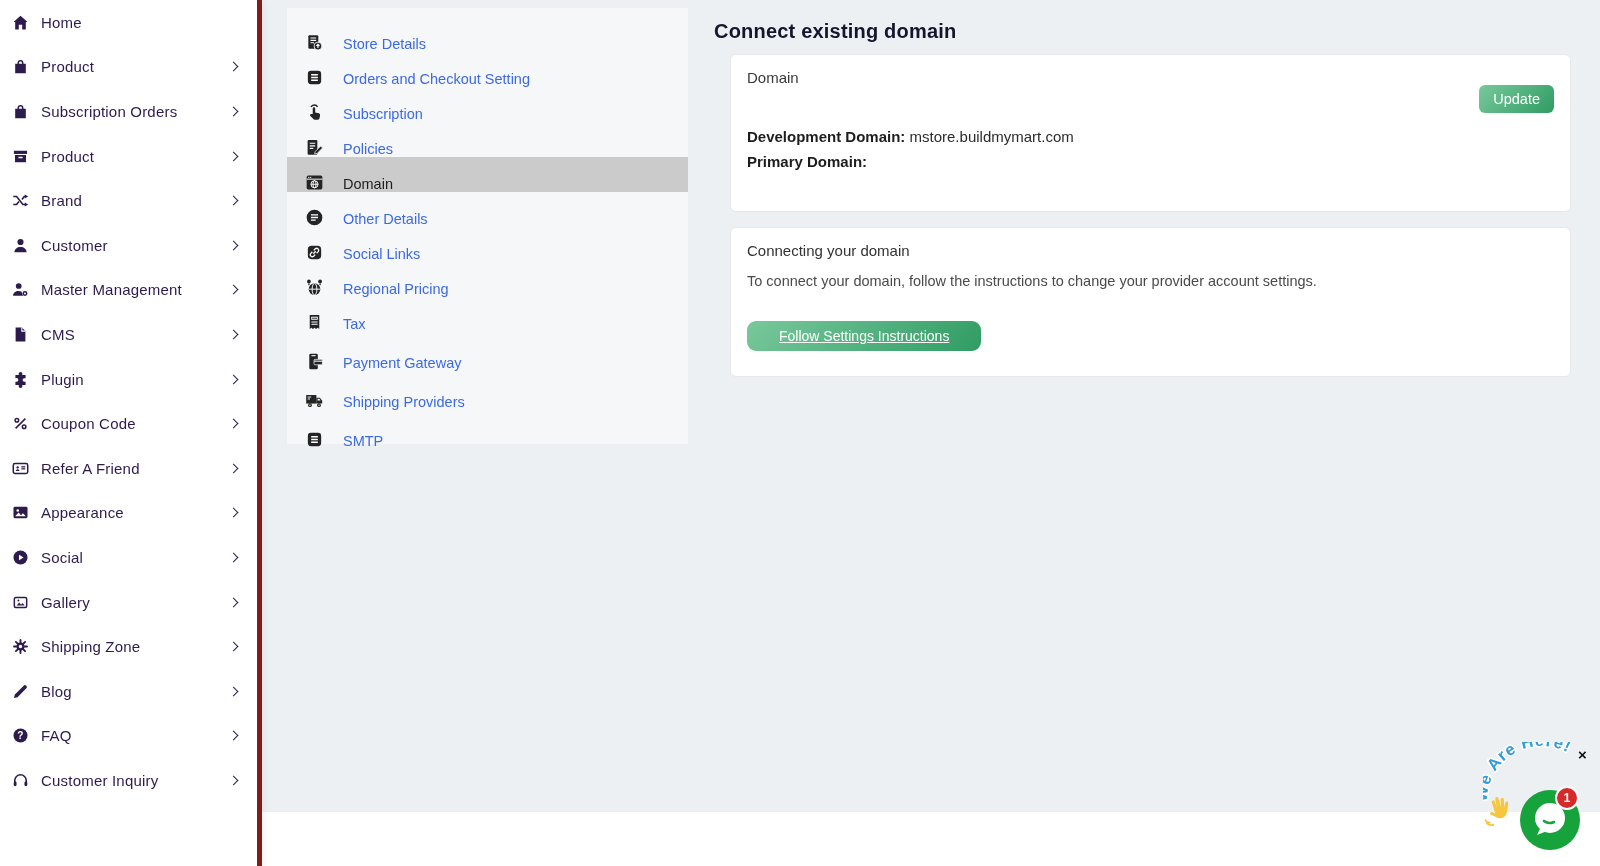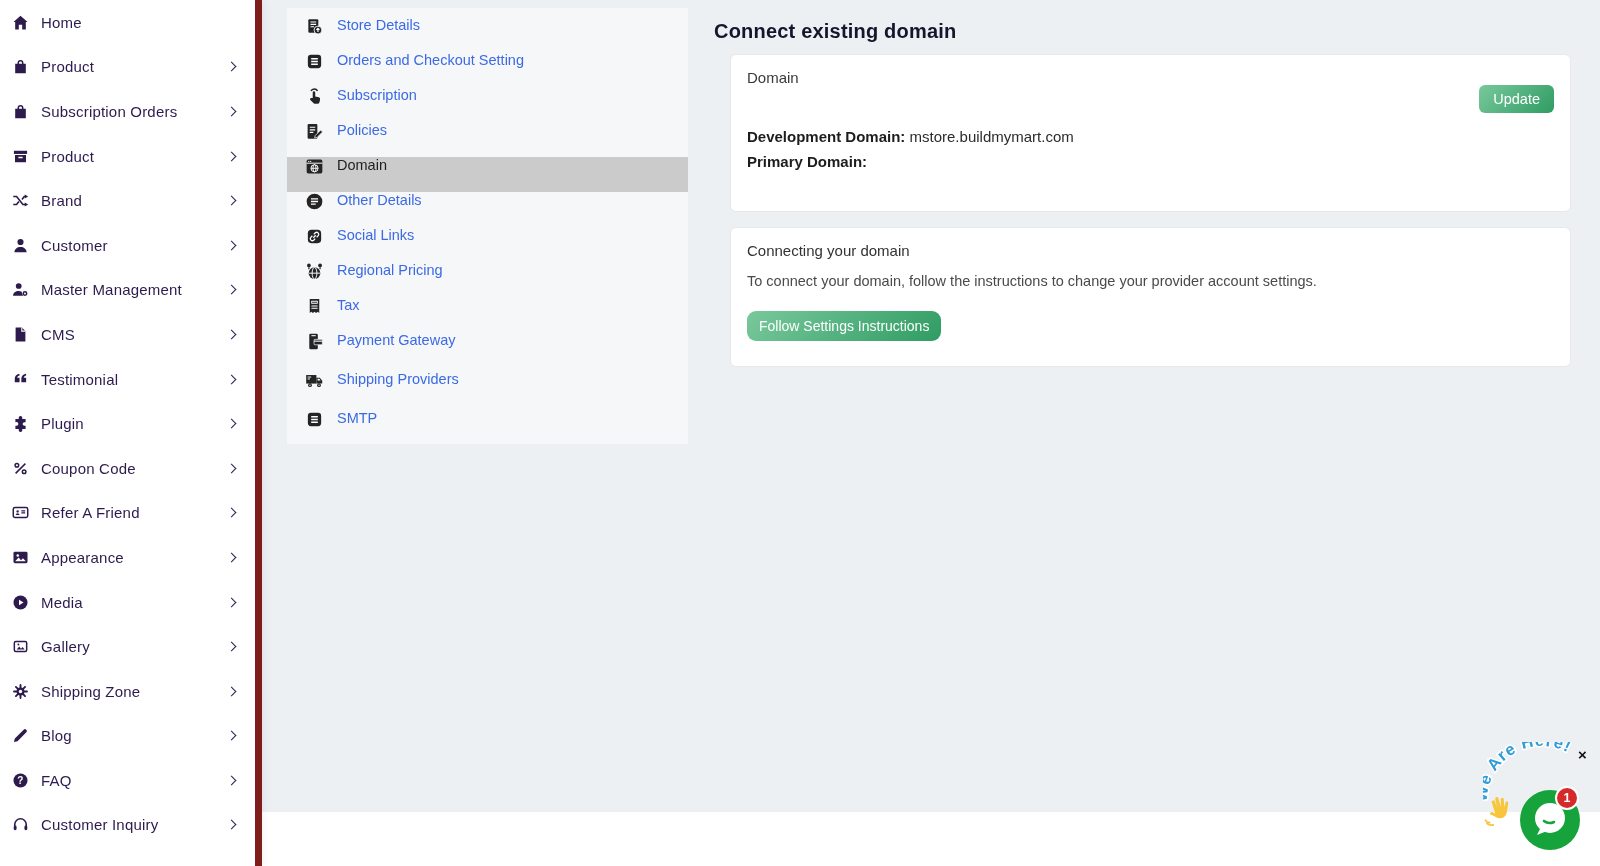--- a/index.html
+++ b/index.html
@@ -19,21 +19,21 @@
     width: 1338px; height: 812px;
     background: var(--main-bg, #edf0f3);
   }
 
   
   .sidebar {
     position: absolute;
     left: 0; top: 0;
     width: 262px; height: 866px;
     background: #ffffff;
-    border-right: 7px solid #7f1d1d;
+    border-right: 5px solid #7f1d1d;
     box-shadow: 2px 0 8px rgba(0,0,0,.05);
     z-index: 5;
   }
   .sidebar-item {
     height: 44.6px;
     display: flex;
     align-items: center;
     padding: 0 20px 0 12px;
     color: var(--sidebar-text, #2d1b4e);
     font-size: 15px;
@@ -60,25 +60,26 @@
     position: absolute;
     left: 287px; top: 8px;
     width: 401px; height: 436px;
     background: var(--panel-bg, #f5f7f8);
     padding-top: 9px;
     z-index: 2;
   }
   .settings-item {
     height: 35px;
     display: flex;
-    align-items: flex-start;
+    align-items: flex-end;
     padding: 0 10px 0 18px;
     font-size: 14.5px;
     color: var(--link-blue, #3c6ae5);
     cursor: pointer;
+    gap: 6px;
   }
   .settings-item.tall { height: 39px; }
   .settings-item .icon {
     width: 19px; height: 19px;
     margin-right: 13px;
     flex: 0 0 19px;
     display: inline-flex;
     color: #242424;
   }
   .settings-item .icon svg { width: 100%; height: 100%; }
@@ -125,25 +126,26 @@
     top: 30px; right: 16px;
     padding: 6px 14px;
     font-size: 14.5px;
     border-radius: 6px;
   }
   .card2 { margin-top: 15px; padding: 14px 16px 25px 16px; }
   .c2-title { font-size: 15px; color: #333; line-height: 18px; }
   .c2-desc { font-size: 14.5px; color: #4a4a4a; margin-top: 12px; line-height: 18px; }
   .btn-follow {
     display: inline-block;
-    margin-top: 21px;
-    padding: 7px 12px;
+    margin-top: 31px;
+    padding: 7px 32px;
     font-size: 14px;
     font-weight: 500;
     border-radius: 9px;
+    text-decoration: underline;
   }
 
   
   .chat-close {
     position: absolute;
     left: 1578px; top: 747px;
     font-size: 15px;
     font-weight: 700;
     color: #111;
     cursor: pointer;
@@ -281,29 +283,20 @@
       <span class="icon">
         <svg viewBox="0 0 16 16" fill="currentColor">
           <path d="M3.4 1.4h5.8l3.4 3.4v9.8H3.4z"></path>
           <path d="M9.2 1.4v3.4h3.4" fill="none" stroke="#fff" stroke-width="1"></path>
         </svg>
       </span>
       <span>CMS</span>
       <span class="chev"></span>
     </div>
 
-    <div class="sidebar-item">
-      <span class="icon">
-        <svg viewBox="0 0 16 16" fill="currentColor">
-          <path d="M2.6 8.9q0-4 4.2-4.9l.5 1.4q-2.3.6-2.5 2.4h2.3v4.4H2.6zM8.8 8.9q0-4 4.2-4.9l.5 1.4q-2.3.6-2.5 2.4h2.3v4.4H8.8z" transform="translate(0 -1.5)"></path>
-        </svg>
-      </span>
-      <span>Testimonial</span>
-      <span class="chev"></span>
-    </div>
 
     <div class="sidebar-item">
       <span class="icon">
         <svg viewBox="0 0 16 16" fill="currentColor">
           <path d="M6.3 2.7a1.7 1.7 0 0 1 3.4 0l-.1 1.1h3.2v3.1l-1.1-.1a1.7 1.7 0 0 0 0 3.4l1.1-.1v3.1H9.6l.1 1.1a1.7 1.7 0 0 1-3.4 0l.1-1.1H3.2V10l1.1.1a1.7 1.7 0 0 0 0-3.4l-1.1.1V3.8h3.2z"></path>
         </svg>
       </span>
       <span>Plugin</span>
       <span class="chev"></span>
     </div>
@@ -347,21 +340,21 @@
       <span class="chev"></span>
     </div>
 
     <div class="sidebar-item">
       <span class="icon">
         <svg viewBox="0 0 16 16" fill="currentColor">
           <circle cx="8" cy="8" r="6.6"></circle>
           <path d="M6.6 5.4v5.2L10.9 8z" fill="#fff"></path>
         </svg>
       </span>
-      <span>Media</span>
+      <span>Social</span>
       <span class="chev"></span>
     </div>
 
     <div class="sidebar-item">
       <span class="icon">
         <svg viewBox="0 0 16 16" fill="currentColor">
           <rect x="2.2" y="3.2" width="11.6" height="9.6" rx="1.4" fill="none" stroke="currentColor" stroke-width="1.4"></rect>
           <path d="M4.4 10.8l2.4-2.7 1.7 1.9 1.4-1.5 2 2.3z"></path>
           <circle cx="6" cy="6.1" r=".9"></circle>
         </svg>

